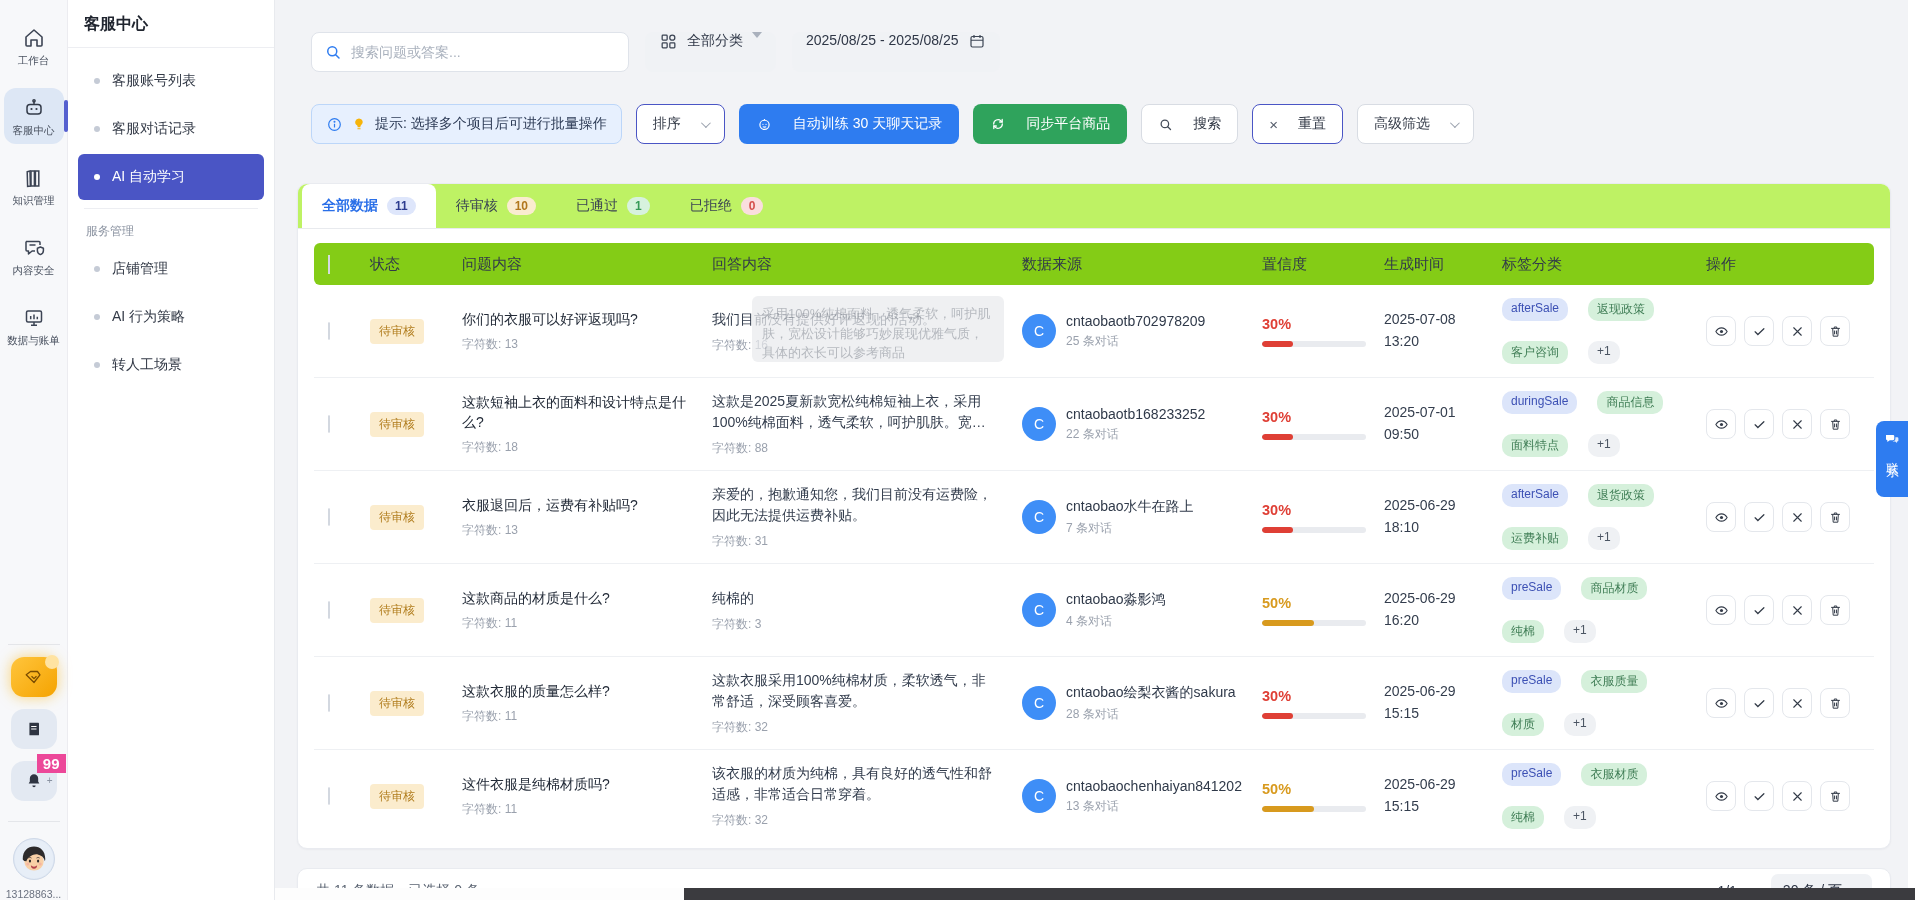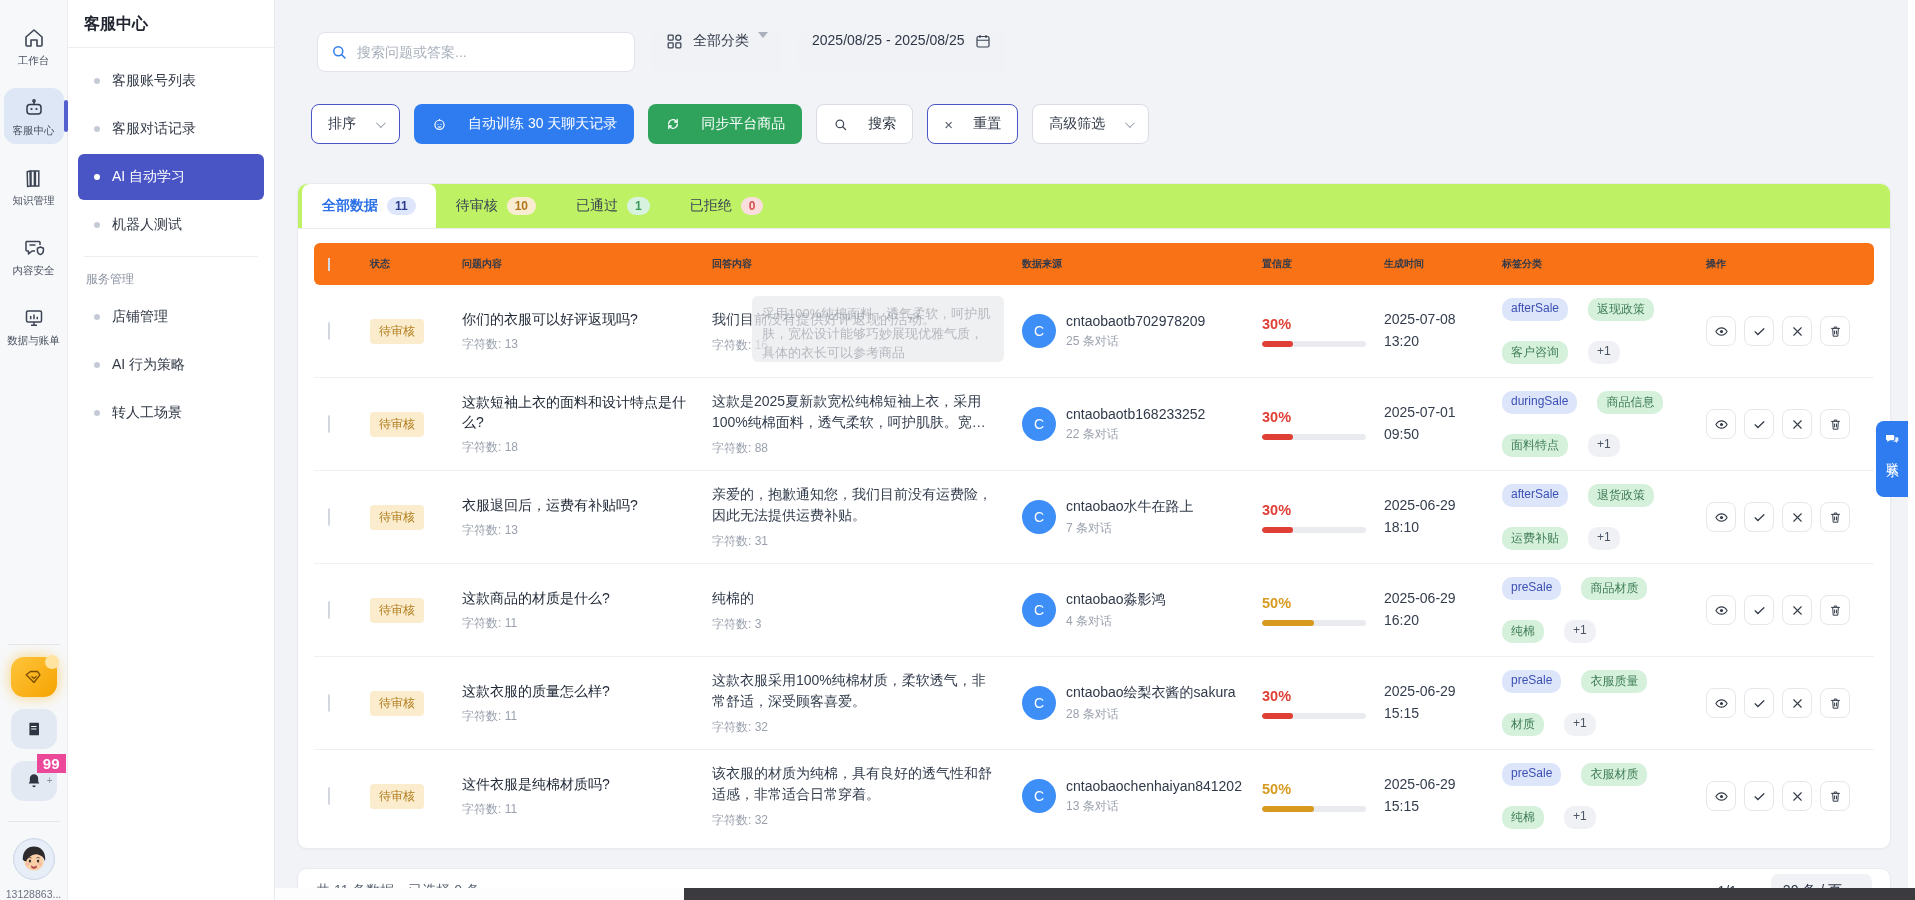--- a/index.html
+++ b/index.html
@@ -35,21 +35,21 @@
   .sb-item.active { background:#4a55c5; color:#fff; }
   .sb-item.active .dot { background:#fff; }
   .sb-section { font-size:12px; color:#8a92a0; padding:14px 18px 6px; }
 
   
   .main { flex:1; height:100%; padding:32px 24px 0 22px; position:relative; overflow:hidden; }
   .trow { display:flex; align-items:center; gap:16px; margin-left:14px; }
   .trow1 { margin-bottom:32px; }
   .trow2 { margin-bottom:39px; gap:14px; }
 
-  .search-box { width:318px; height:40px; background:#fff; border:1px solid #dfe3ea; border-radius:8px; display:flex; align-items:center; gap:9px; padding:0 12px;margin-left:6px; }
+  .search-box { width:318px; height:40px; background:#fff; border:1px solid #dfe3ea; border-radius:8px; display:flex; align-items:center; gap:9px; padding:0 12px; }
   .search-box input { border:none; outline:none; flex:1; font-size:14px; color:#2b3444; background:transparent; font-family:inherit; }
   .search-box input::placeholder { color:#a9b1bd; }
   .pill-ctl { height:40px; background:#f0f2f5; border-radius:8px; display:flex; align-items:flex-start; gap:9px; padding:0 14px; color:#2f3747; cursor:pointer; }
   .chev { width:7px; height:7px; border-right:1.6px solid #9aa1ad; border-bottom:1.6px solid #9aa1ad; transform:rotate(45deg) translateY(-2px); flex:none; }
   .caret { width:0; height:0; border-left:5px solid transparent; border-right:5px solid transparent; border-top:6px solid #aab1bd; flex:none; }
 
   .tip-banner { height:40px; background:#e7f0fe; border:1px solid #bcd6f9; border-radius:8px; display:flex; align-items:center; gap:8px; padding:0 14px; color:#2c3a55; font-weight:500; }
   .btn { height:40px; border-radius:8px; display:flex; align-items:center; gap:20px; padding:0 16px; cursor:pointer; border:1px solid transparent; font-size:14px; white-space:nowrap; }
   .btn.outline-indigo { background:#fff; border-color:#4a55c5; color:#333a47; }
   .btn.primary { background:#2e7cf0; color:#fff; }
@@ -60,21 +60,21 @@
   
   .card { background:#fff; border:1px solid #e9ebf0; border-radius:10px; box-shadow:0 1px 2px rgba(15,23,42,.04); position:relative; }
   .table-card { overflow:hidden; }
   .tabs { display:flex; background:#bef264; border-bottom:1px solid #e8eaee; padding:0 4px; }
   .tab { display:flex; align-items:center; gap:9px; padding:13px 20px; font-size:14px; color:#3b4453; cursor:pointer; border-radius:8px 8px 0 0; }
   .tab.active { background:#fff; color:#2a6fe8; font-weight:bold; }
   .tcount { font-size:12px; font-weight:bold; padding:2px 8px; border-radius:9px; }
 
   .table-wrap { padding:14px 16px 6px; }
   .tgrid { display:grid; grid-template-columns:56px 92px 250px 310px 240px 122px 118px 204px 1fr; align-items:center; }
-  .thead { background:#f97316; border-radius:6px; height:42px; font-size:10px; font-weight:bold; color:#323a49; }
+  .thead { background:#84cc16; border-radius:6px; height:42px; font-size:15px; font-weight:normal; color:#323a49; }
   .trowi { border-bottom:1px solid #eef0f3; min-height:86px; padding:13px 0; }
   .trowi:last-child { border-bottom:none; }
   .cb { width:17px; height:17px; border:1.5px solid #d3d8e0; border-radius:4px; background:#fff; margin-left:14px; cursor:pointer; }
   .status-badge { display:inline-block; background:#fbeccd; color:#b17d1e; font-size:12px; padding:4px 9px; border-radius:4px; }
   .qtext { color:#232b38; font-weight:500; line-height:1.45; padding-right:26px; }
   .atext { color:#333d4d; line-height:1.5; padding-right:26px; display:-webkit-box; -webkit-line-clamp:2; -webkit-box-orient:vertical; overflow:hidden; }
   .chars { font-size:12px; color:#9aa1ad; margin-top:7px; }
   .src { display:flex; align-items:center; gap:10px; }
   .src-avatar { width:34px; height:34px; border-radius:50%; background:#3e8ef7; color:#fff; display:flex; align-items:center; justify-content:center; font-size:14px; flex:none; }
   .src-name { color:#2f3949; font-size:14px; white-space:nowrap; }
@@ -224,24 +224,20 @@
         <span>客服账号列表</span>
       </div>
       <div class="sb-item">
         <span class="dot"></span>
         <span>客服对话记录</span>
       </div>
       <div class="sb-item active">
         <span class="dot"></span>
         <span>AI 自动学习</span>
       </div>
-      <div class="sb-item">
-        <span class="dot"></span>
-        <span>机器人测试</span>
-      </div>
       <div class="sb-div" style="margin:8px 16px 0;"></div>
       <div class="sb-section">服务管理</div>
       <div class="sb-item">
         <span class="dot"></span>
         <span>店铺管理</span>
       </div>
       <div class="sb-item">
         <span class="dot"></span>
         <span>AI 行为策略</span>
       </div>
@@ -281,20 +277,36 @@
         <span>
             <svg viewBox="0 0 24 24" width="18" height="18" fill="none" stroke="#3b4453" stroke-width="1.6">
               <rect x="4" y="6" width="16" height="14" rx="2"></rect>
               <path d="M8 4v4M16 4v4M4 11h16"></path>
             </svg>
           </span>
       </div>
     </div>
 
     <div class="trow trow2">
+      <div class="tip-banner">
+        <span>
+            <svg viewBox="0 0 24 24" width="17" height="17" fill="none" stroke="#2e7cf0" stroke-width="1.7">
+              <circle cx="12" cy="12" r="8.2"></circle>
+              <path d="M12 11v5.2"></path>
+              <circle cx="12" cy="8" r=".6" fill="#2e7cf0"></circle>
+            </svg>
+          </span>
+        <span>
+            <svg viewBox="0 0 24 24" width="16" height="16">
+              <path d="M12 3.6a5.6 5.6 0 0 1 3.1 10.3c-.6.4-1 1-1 1.7v1.2h-4.2v-1.2c0-.7-.4-1.3-1-1.7A5.6 5.6 0 0 1 12 3.6z" fill="#f6b40a"></path>
+              <path d="M10.3 19h3.4" stroke="#f6b40a" stroke-width="1.6" stroke-linecap="round"></path>
+            </svg>
+          </span>
+        <span>提示: 选择多个项目后可进行批量操作</span>
+      </div>
       <div class="btn outline-indigo">
         <span>排序</span>
         <span class="chev"></span>
       </div>
       <div class="btn primary">
         <span>
             <svg viewBox="0 0 24 24" width="17" height="17" fill="none" stroke="#fff" stroke-width="1.7">
               <circle cx="12" cy="12.5" r="6.5"></circle>
               <circle cx="9.8" cy="11.8" r=".9" fill="#fff" stroke="none"></circle>
               <circle cx="14.2" cy="11.8" r=".9" fill="#fff" stroke="none"></circle>

